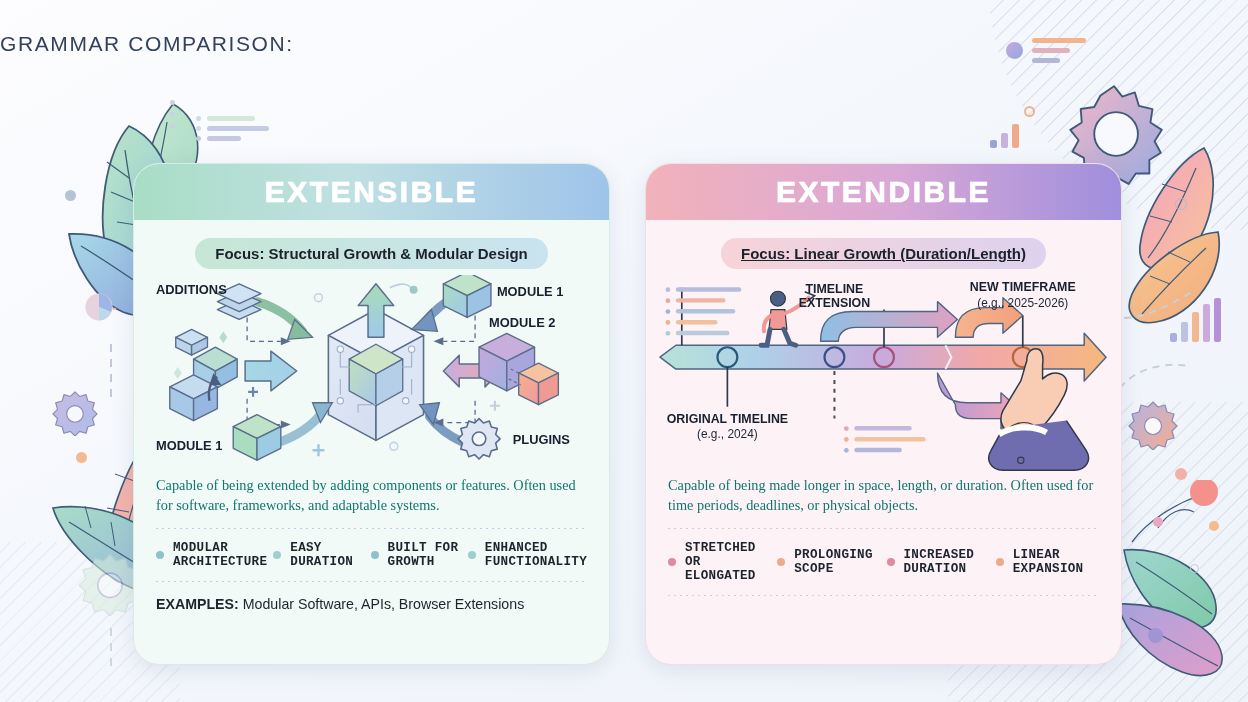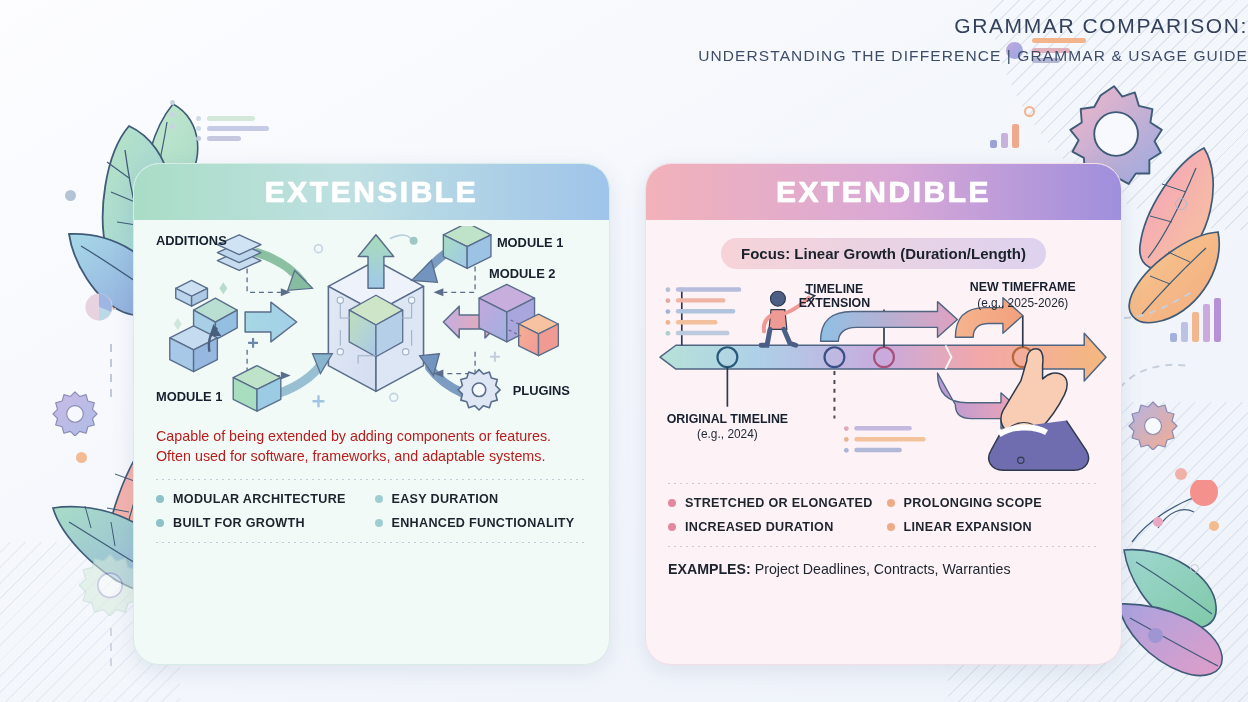--- a/index.html
+++ b/index.html
@@ -45,21 +45,21 @@
   .minilist { position: absolute; display: flex; flex-direction: column; gap: 5px; }
   .minilist .row { display: flex; align-items: center; gap: 6px; }
   .minilist .bullet { width: 5px; height: 5px; border-radius: 50%; }
   .minilist .bar { height: 5px; border-radius: 3px; }
 
   
   .minibars { position: absolute; display: flex; align-items: flex-end; gap: 4px; }
   .minibars i { display: block; width: 7px; border-radius: 2px; }
 
   
-  .header { position: absolute; left: 0; right: 0; top: 14px; text-align: right; }
+  .header { position: absolute; left: 0; right: 0; top: 32px; text-align: left; }
   .kicker {
     font-size: 21px; letter-spacing: 1.6px; color: #33415c; font-weight: 500;
   }
   .bigtitle {
     margin-top: 6px;
     font-size: 50px; font-weight: 700; letter-spacing: .5px; color: #23344f;
     line-height: 1.05;
   }
   .bigtitle .vs { font-size: 38px; font-weight: 700; }
   .subtitle {
@@ -86,36 +86,36 @@
     text-shadow: 0 0 1px rgba(255,255,255,.9);
     -webkit-text-stroke: 0.7px rgba(255,255,255,.95);
   }
 
   .focus-wrap { display: flex; justify-content: center; margin-top: 18px; }
   .focus {
     padding: 7px 20px; border-radius: 18px;
     font-size: 15px; font-weight: 600; color: #1c222c; white-space: nowrap;
   }
   #card-left .focus  { background: linear-gradient(90deg,#c6e7d6,#c9e3ef); }
-  #card-right .focus { background: linear-gradient(90deg,#f6d3d8,#ddd2ef); }
+  #card-right .focus { background: linear-gradient(90deg,#f6d3d8,#ddd2ef); text-decoration: underline; }
 
   .figure { position: relative; margin: 6px 12px 0; height: 196px; }
 
   .desc {
-    margin: 4px 22px 0; font-size: 14.3px; line-height: 1.42; color: #b91c1c;
+    margin: 4px 22px 0; font-size: 14.3px; line-height: 1.42; color: #0f766e; font-family: Liberation Serif, serif;
   }
   .divider {
     margin: 12px 22px 0; height: 1px;
     background: repeating-linear-gradient(90deg,#c3ccd6 0 2px, transparent 2px 6px);
   }
   #card-right .divider { background: repeating-linear-gradient(90deg,#ddc5ce 0 2px, transparent 2px 6px); }
 
   .tags {
     margin: 12px 22px 0;
-    display: grid; grid-template-columns: 1fr 1fr; row-gap: 10px; column-gap: 6px;
+    display: grid; grid-template-columns: 1fr 1fr 1fr 1fr; row-gap: 10px; column-gap: 6px; font-family: Liberation Mono, monospace;
   }
   .tag { display: flex; align-items: center; gap: 9px; }
   .tag .d { width: 8px; height: 8px; border-radius: 50%; flex: none; }
   .tag .t { font-size: 12.6px; font-weight: 700; letter-spacing: .3px; color: #1d242e; }
 
   .examples {
     margin: 14px 22px 0; font-size: 14.2px; color: #1d242e;
   }
   .examples b { font-weight: 700; }
 
@@ -321,28 +321,30 @@
   <svg class="deco" style="left:1118px; top:360px; width:74px; height:30px;" viewBox="0 0 74 30">
     <path d="M2 28 C18 8 46 2 72 6" stroke="#c7cfdd" stroke-width="2" stroke-dasharray="7 6" fill="none"></path>
   </svg>
 
   <div class="dot" style="left:170px; top:100px; width:5px; height:5px; background:#c9d2e0;"></div>
   <div class="dot" style="left:170px; top:112px; width:5px; height:5px; background:#c9d2e0;"></div>
   <div class="dot" style="left:170px; top:124px; width:5px; height:5px; background:#c9d2e0;"></div>
 
   <div class="header">
     <div class="kicker">GRAMMAR COMPARISON:</div>
-    <div class="subtitle">UNDERSTANDING THE DIFFERENCE | GRAMMAR &amp; USAGE GUIDE</div>
   </div>
 
   <div class="card" id="card-left">
     <div class="card-head">
       <h2>EXTENSIBLE</h2>
     </div>
 
+    <div class="focus-wrap">
+      <div class="focus">Focus: Structural Growth &amp; Modular Design</div>
+    </div>
 
     <div class="figure">
       <svg viewBox="0 0 455 196" style="width:100%; height:100%;">
         <defs>
           <linearGradient id="cubeFace" x1="0" y1="0" x2="1" y2="1">
             <stop offset="0" stop-color="#e3eaf6"></stop>
               <stop offset="1" stop-color="#d3ddf0"></stop>
           </linearGradient>
           <linearGradient id="innerCube" x1="0" y1="0" x2="1" y2="1">
             <stop offset="0" stop-color="#bfe0bd"></stop>
@@ -522,20 +524,24 @@
         <span class="t">BUILT FOR GROWTH</span>
       </div>
       <div class="tag">
         <span class="d" style="background:#9ccfd2"></span>
         <span class="t">ENHANCED FUNCTIONALITY</span>
       </div>
     </div>
 
     <div class="divider"></div>
 
+    <div class="examples">
+      <b>EXAMPLES:</b>
+      <span>Modular Software, APIs, Browser Extensions</span>
+    </div>
   </div>
 
   <div class="card" id="card-right">
     <div class="card-head">
       <h2>EXTENDIBLE</h2>
     </div>
 
     <div class="focus-wrap">
       <div class="focus">Focus: Linear Growth (Duration/Length)</div>
     </div>
@@ -626,20 +632,21 @@
 
         <text x="178" y="17" text-anchor="middle" font-family="Liberation Sans, sans-serif" font-size="12.5" font-weight="700" fill="#16202e">TIMELINE</text>
         <text x="178" y="31" text-anchor="middle" font-family="Liberation Sans, sans-serif" font-size="12.5" font-weight="700" fill="#16202e">EXTENSION</text>
         <text x="368" y="15" text-anchor="middle" font-family="Liberation Sans, sans-serif" font-size="12.5" font-weight="700" fill="#16202e">NEW TIMEFRAME</text>
         <text x="368" y="31" text-anchor="middle" font-family="Liberation Sans, sans-serif" font-size="12" fill="#1c2633">(e.g., 2025-2026)</text>
         <text x="70" y="148" text-anchor="middle" font-family="Liberation Sans, sans-serif" font-size="12.5" font-weight="700" fill="#16202e">ORIGINAL TIMELINE</text>
         <text x="70" y="164" text-anchor="middle" font-family="Liberation Sans, sans-serif" font-size="12" fill="#1c2633">(e.g., 2024)</text>
       </svg>
     </div>
 
+    <div class="desc">Capable of being made longer in space, length, or duration. Often used for time periods, deadlines, or physical objects.</div>
     <div class="divider"></div>
 
     <div class="tags">
       <div class="tag">
         <span class="d" style="background:#e1899f"></span>
         <span class="t">STRETCHED OR ELONGATED</span>
       </div>
       <div class="tag">
         <span class="d" style="background:#efab87"></span>
         <span class="t">PROLONGING SCOPE</span>
@@ -649,19 +656,15 @@
         <span class="t">INCREASED DURATION</span>
       </div>
       <div class="tag">
         <span class="d" style="background:#efab87"></span>
         <span class="t">LINEAR EXPANSION</span>
       </div>
     </div>
 
     <div class="divider"></div>
 
-    <div class="examples">
-      <b>EXAMPLES:</b>
-      <span>Project Deadlines, Contracts, Warranties</span>
-    </div>
   </div>
 
 </div>
 
 </body></html>

